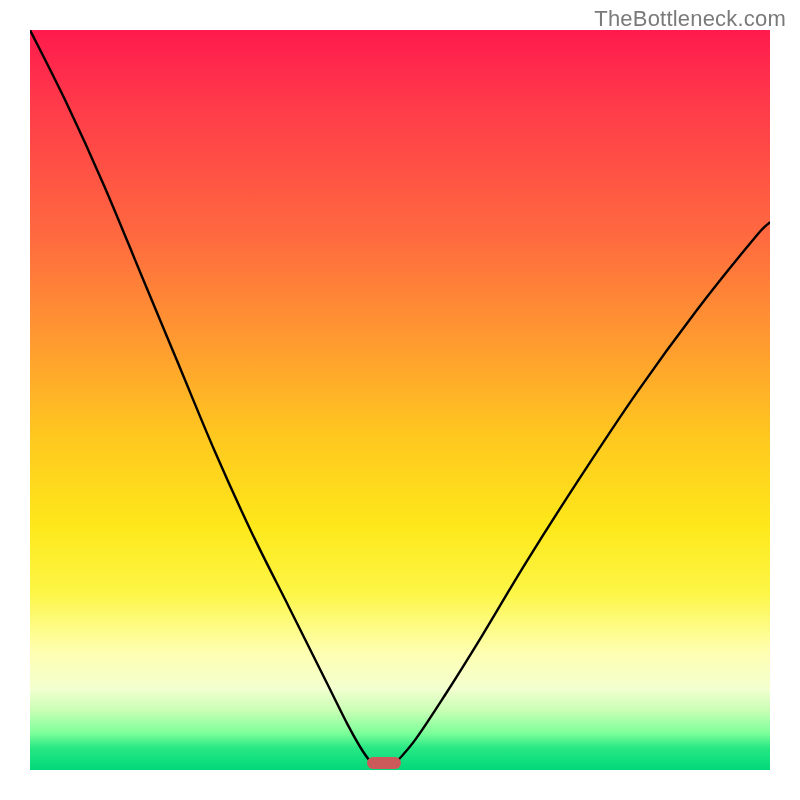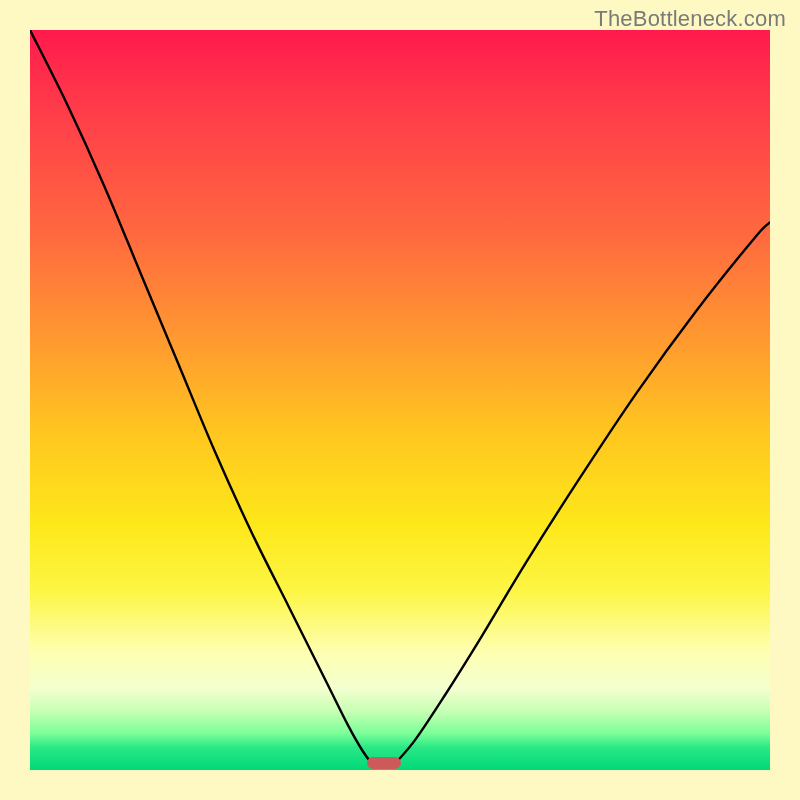--- a/index.html
+++ b/index.html
@@ -7,21 +7,21 @@
     padding: 0;
     width: 800px;
     height: 800px;
     overflow: hidden;
     background: #000;
     font-family: Arial, Helvetica, sans-serif;
   }
   .outer {
     width: 800px;
     height: 800px;
-    background: #fef9c3;
+    background: #ffffff;
     position: relative;
   }
   .plot {
     position: absolute;
     left: 30px;
     top: 30px;
     width: 740px;
     height: 740px;
     
     background: linear-gradient(to bottom,

